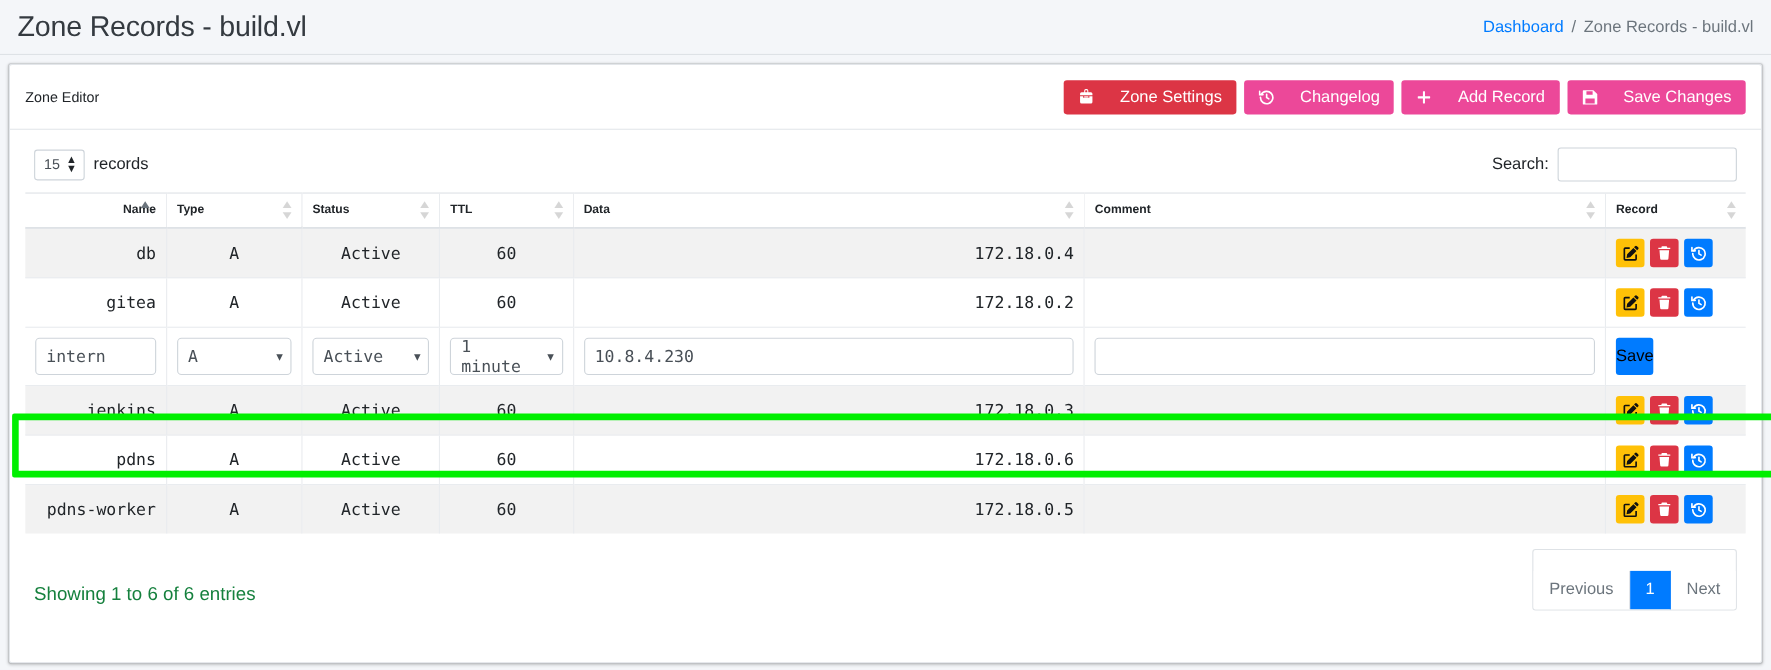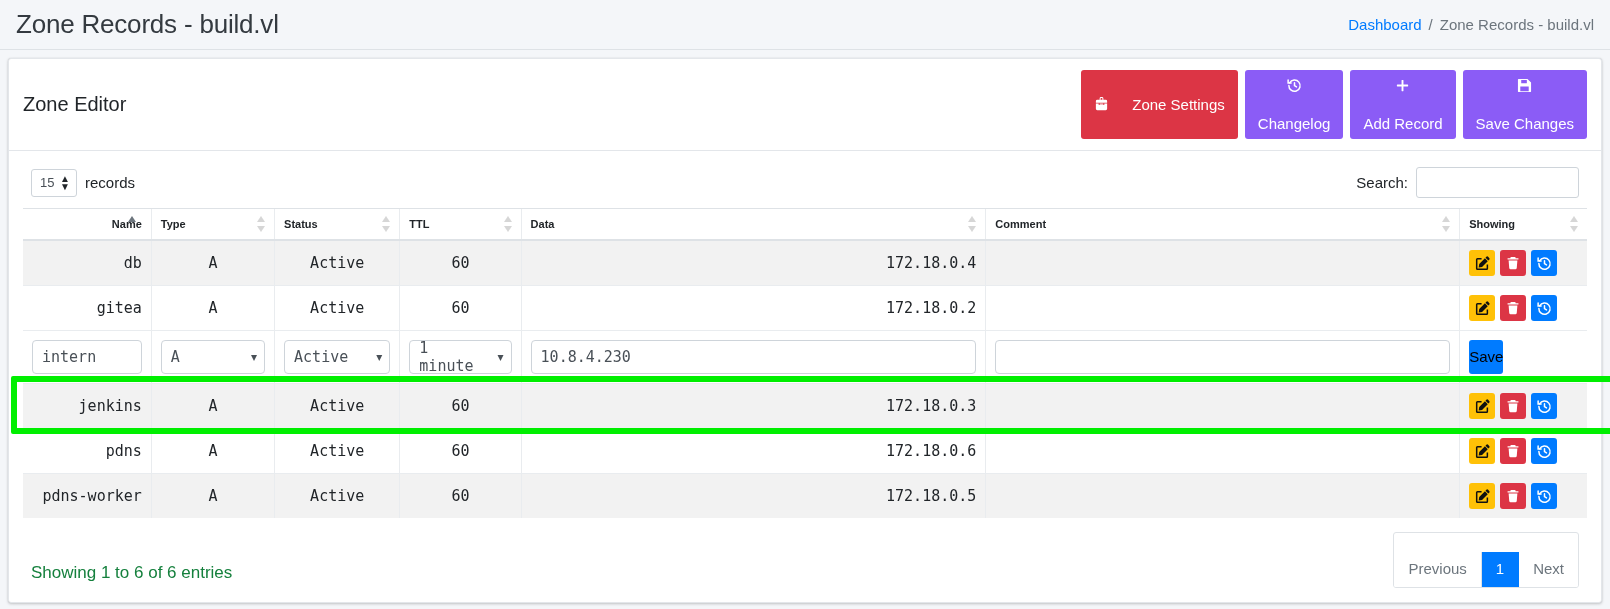--- a/index.html
+++ b/index.html
@@ -44,38 +44,38 @@
     box-shadow: 0 0 1px rgba(0,0,0,.125), 0 1px 3px rgba(0,0,0,.2);
     height: 545px;
   }
   .card-header {
     display: flex;
     align-items: center;
     padding: 11px 14px;
     border-bottom: 1px solid #e3e6ea;
     min-height: 59px;
   }
-  .card-title { font-size: 20px; color: #212529; font-weight: 400; }
+  .card-title { font-size: 13px; color: #212529; font-weight: 400; }
   .header-buttons { margin-left: auto; display: flex; gap: 7px; }
   .btn {
     border: none;
     border-radius: 3px;
     color: #fff;
     font-size: 15px;
     padding: 8px 13px;
     display: inline-flex;
     align-items: center;
     gap: 23px;
     cursor: pointer;
     font-family: "Liberation Sans", sans-serif;
     line-height: 1;
     white-space: nowrap;
   }
   .btn-danger { background: #dc3545; }
-  .btn-primary { background: #8b5cf6; flex-direction: column; }
+  .btn-primary { background: #ec4899; }
   .btn .ic { display: inline-flex; align-items: center; }
   .btn .ic svg { display: block; }
 
   .card-body { padding: 10px 14px 0 14px; }
 
   .table-controls {
     display: flex;
     padding: 6px 8px 10px 8px;
   }
   .len-select {
@@ -415,21 +415,21 @@
               </span>
           </th>
           <th class="th-left">
             <span>Comment</span>
             <span class="sort-ic">
                 <i class="up"></i>
                 <i class="dn"></i>
               </span>
           </th>
           <th class="th-left">
-            <span>Showing</span>
+            <span>Record</span>
             <span class="sort-ic">
                 <i class="up"></i>
                 <i class="dn"></i>
               </span>
           </th>
         </tr>
       </thead>
       <tbody id="tbody">
           <tr class="odd">
             <td class="c-name">db</td>

